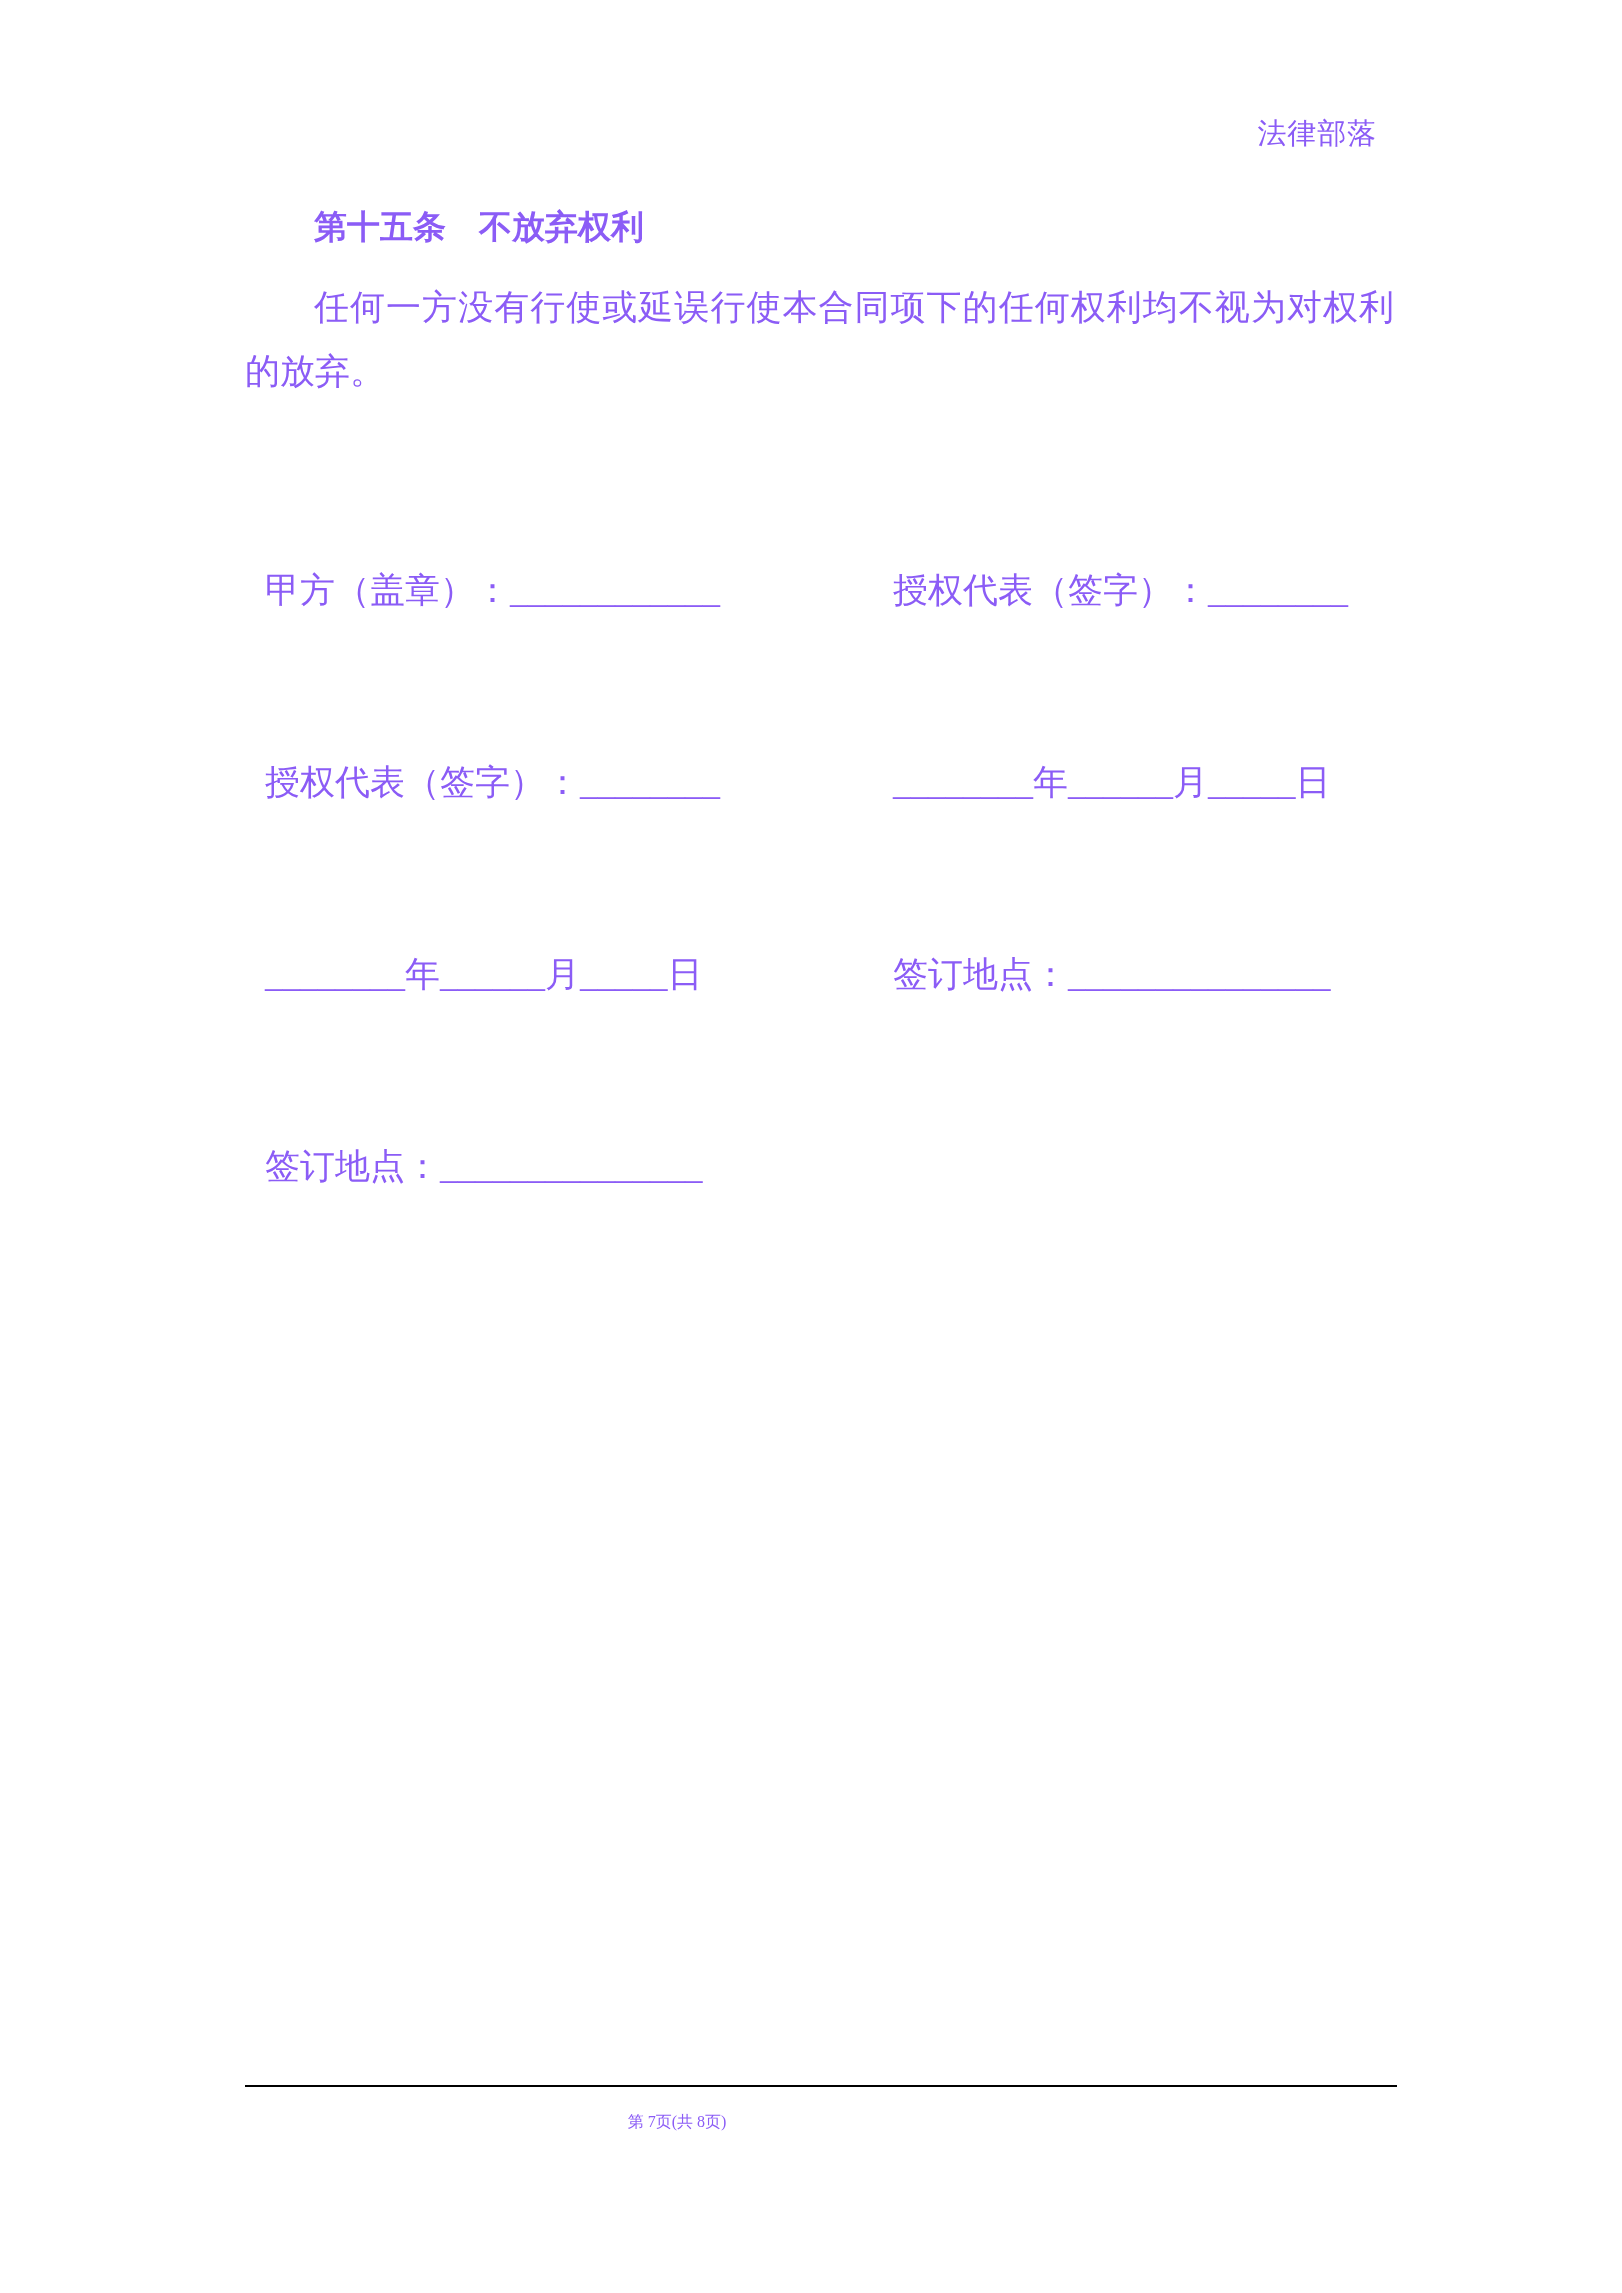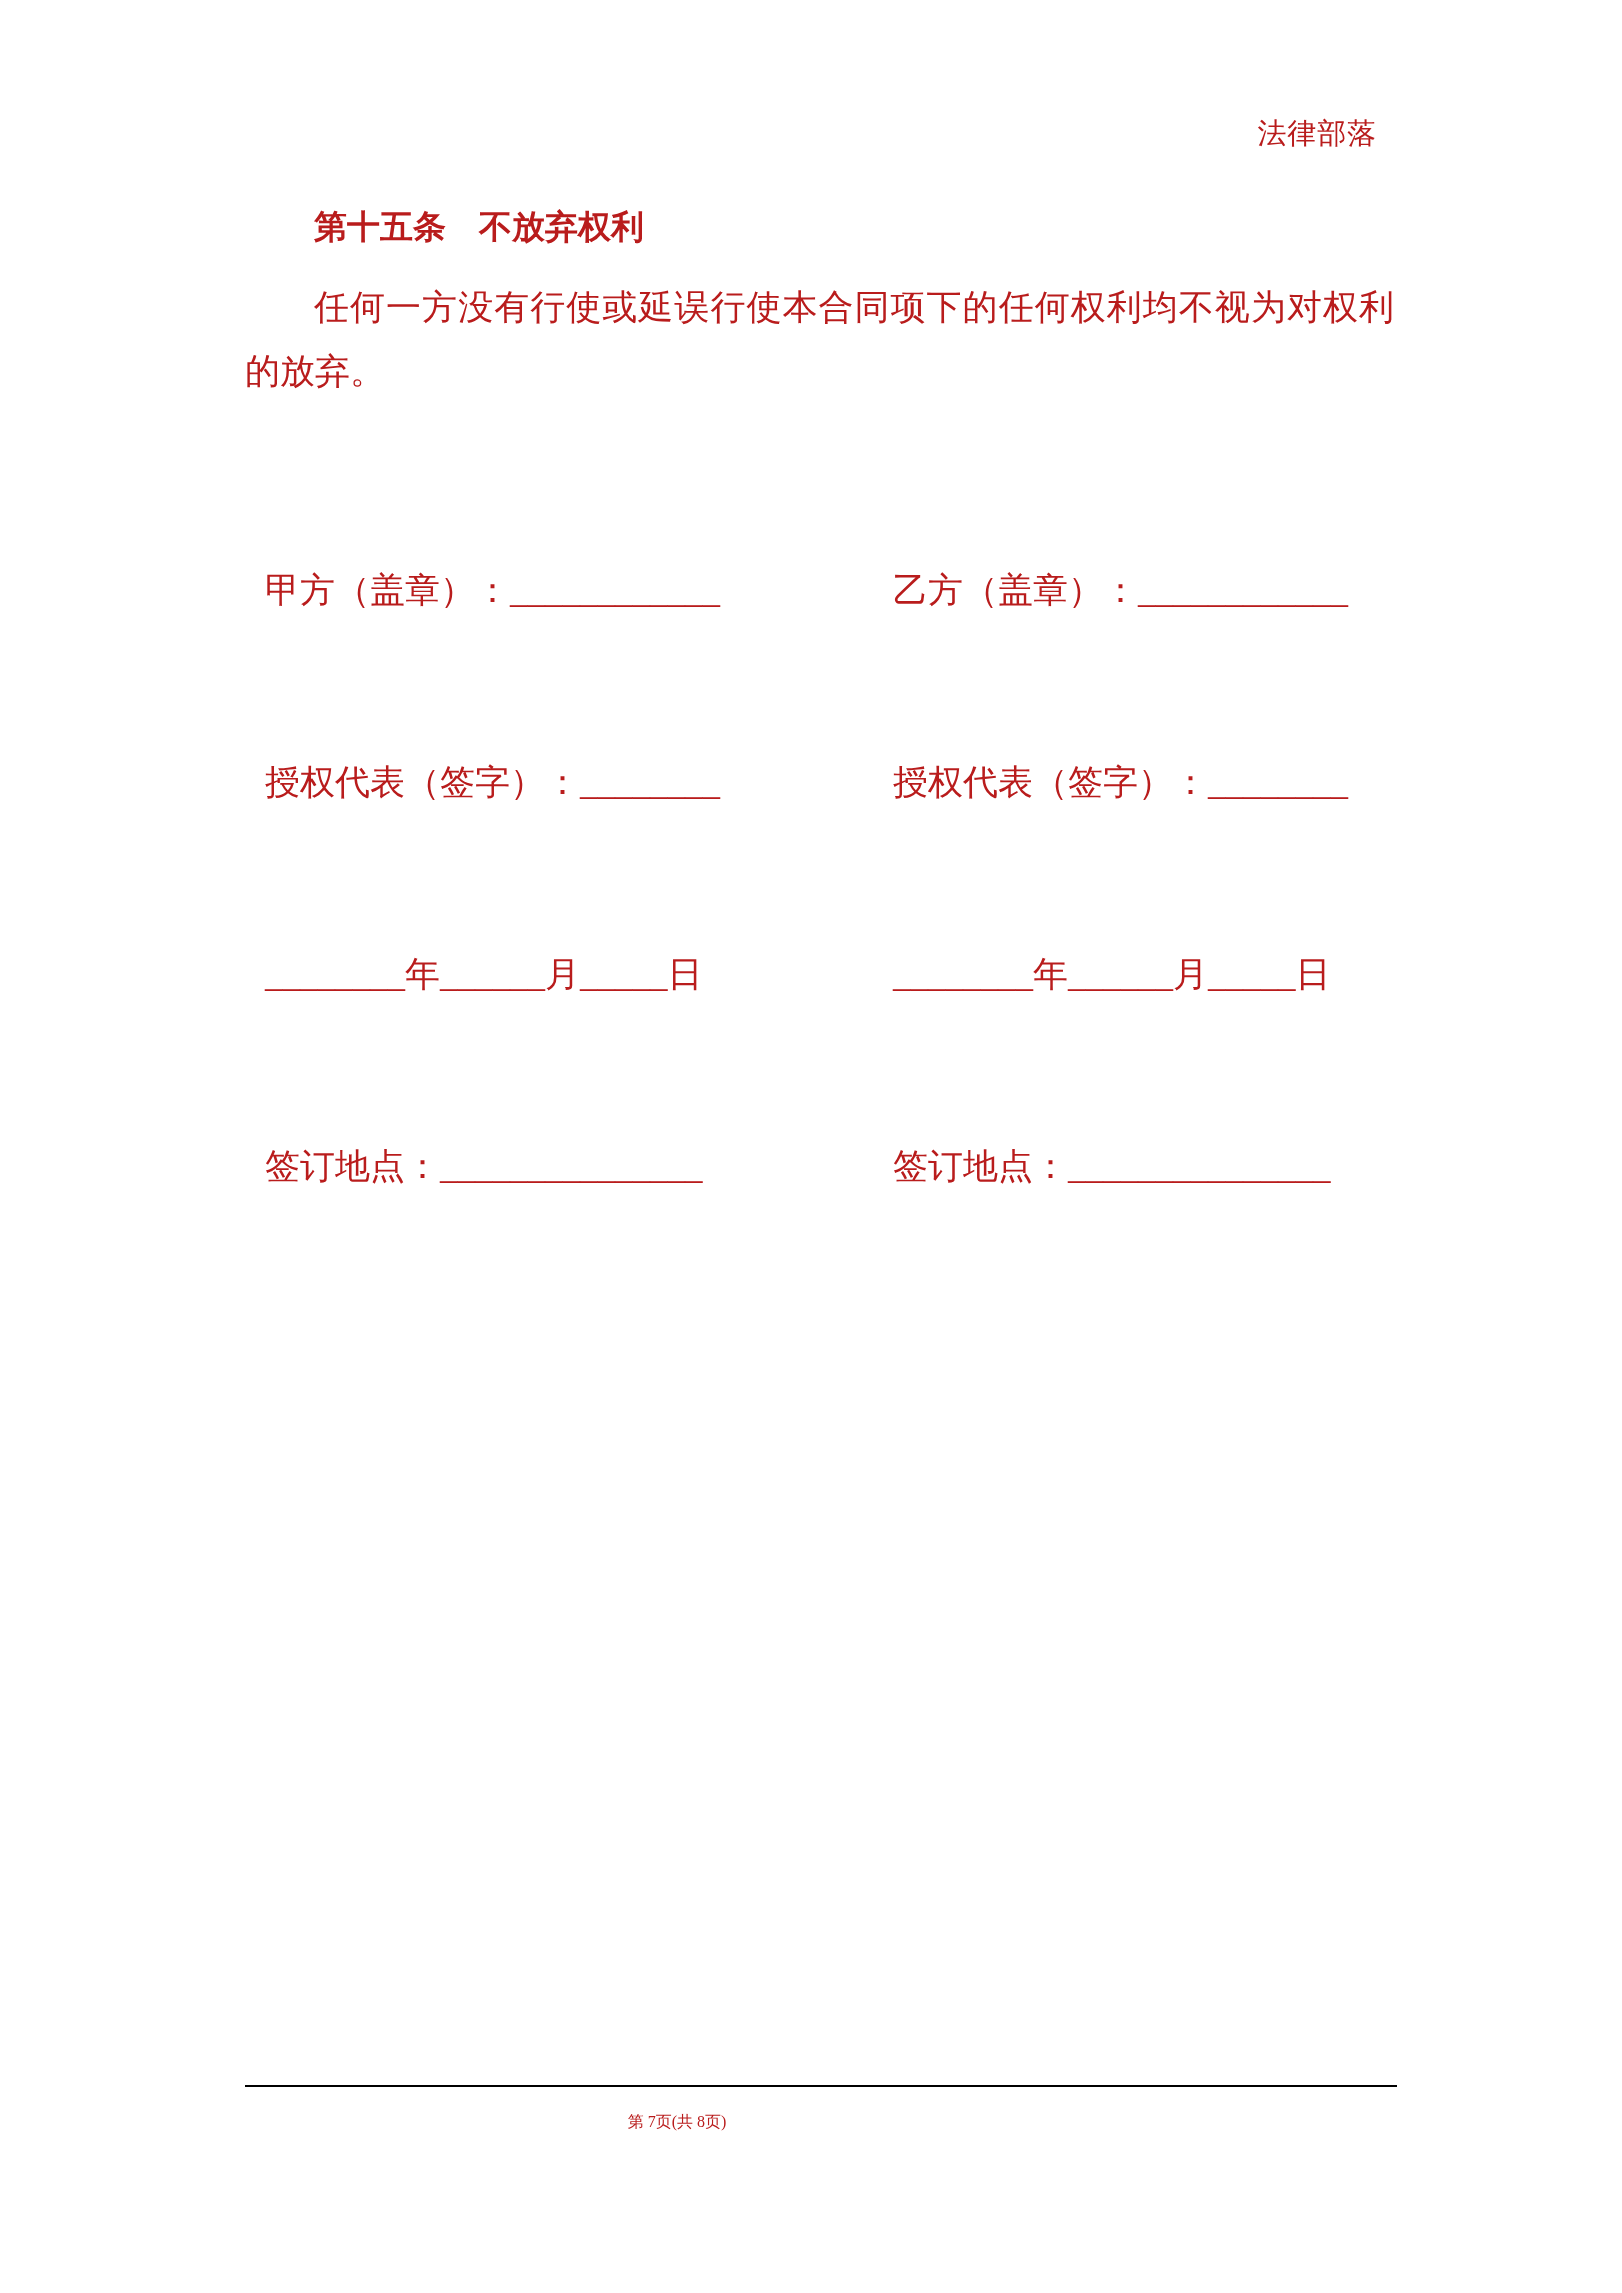--- a/index.html
+++ b/index.html
@@ -5,21 +5,21 @@
   html, body {
     margin: 0;
     padding: 0;
     background: #ffffff;
   }
   .page {
     position: relative;
     width: 1623px;
     height: 2294px;
     background: #ffffff;
-    color: #b91c1c;
+    color: #8b5cf6;
     font-family: "Liberation Serif", "DejaVu Serif", serif;
     overflow: hidden;
   }
   .header-brand {
     position: absolute;
     left: 245px;
     top: 115px;
     width: 1132px;
     text-align: right;
     font-family: "Liberation Sans", "DejaVu Sans", sans-serif;
@@ -88,21 +88,20 @@
   <div class="article-body">任何一方没有行使或延误行使本合同项下的任何权利均不视为对权利的放弃。</div>
 
   <div class="sig-col party-a">
     <div>甲方（盖章）：____________</div>
     <div>授权代表（签字）：________</div>
     <div>________年______月_____日</div>
     <div>签订地点：_______________</div>
   </div>
 
   <div class="sig-col party-b">
-    <div>乙方（盖章）：____________</div>
     <div>授权代表（签字）：________</div>
     <div>________年______月_____日</div>
     <div>签订地点：_______________</div>
   </div>
 
   <div class="footer-rule"></div>
 
   <div class="footer-pagenum">第 7页(共 8页)</div>
 
 </div>

